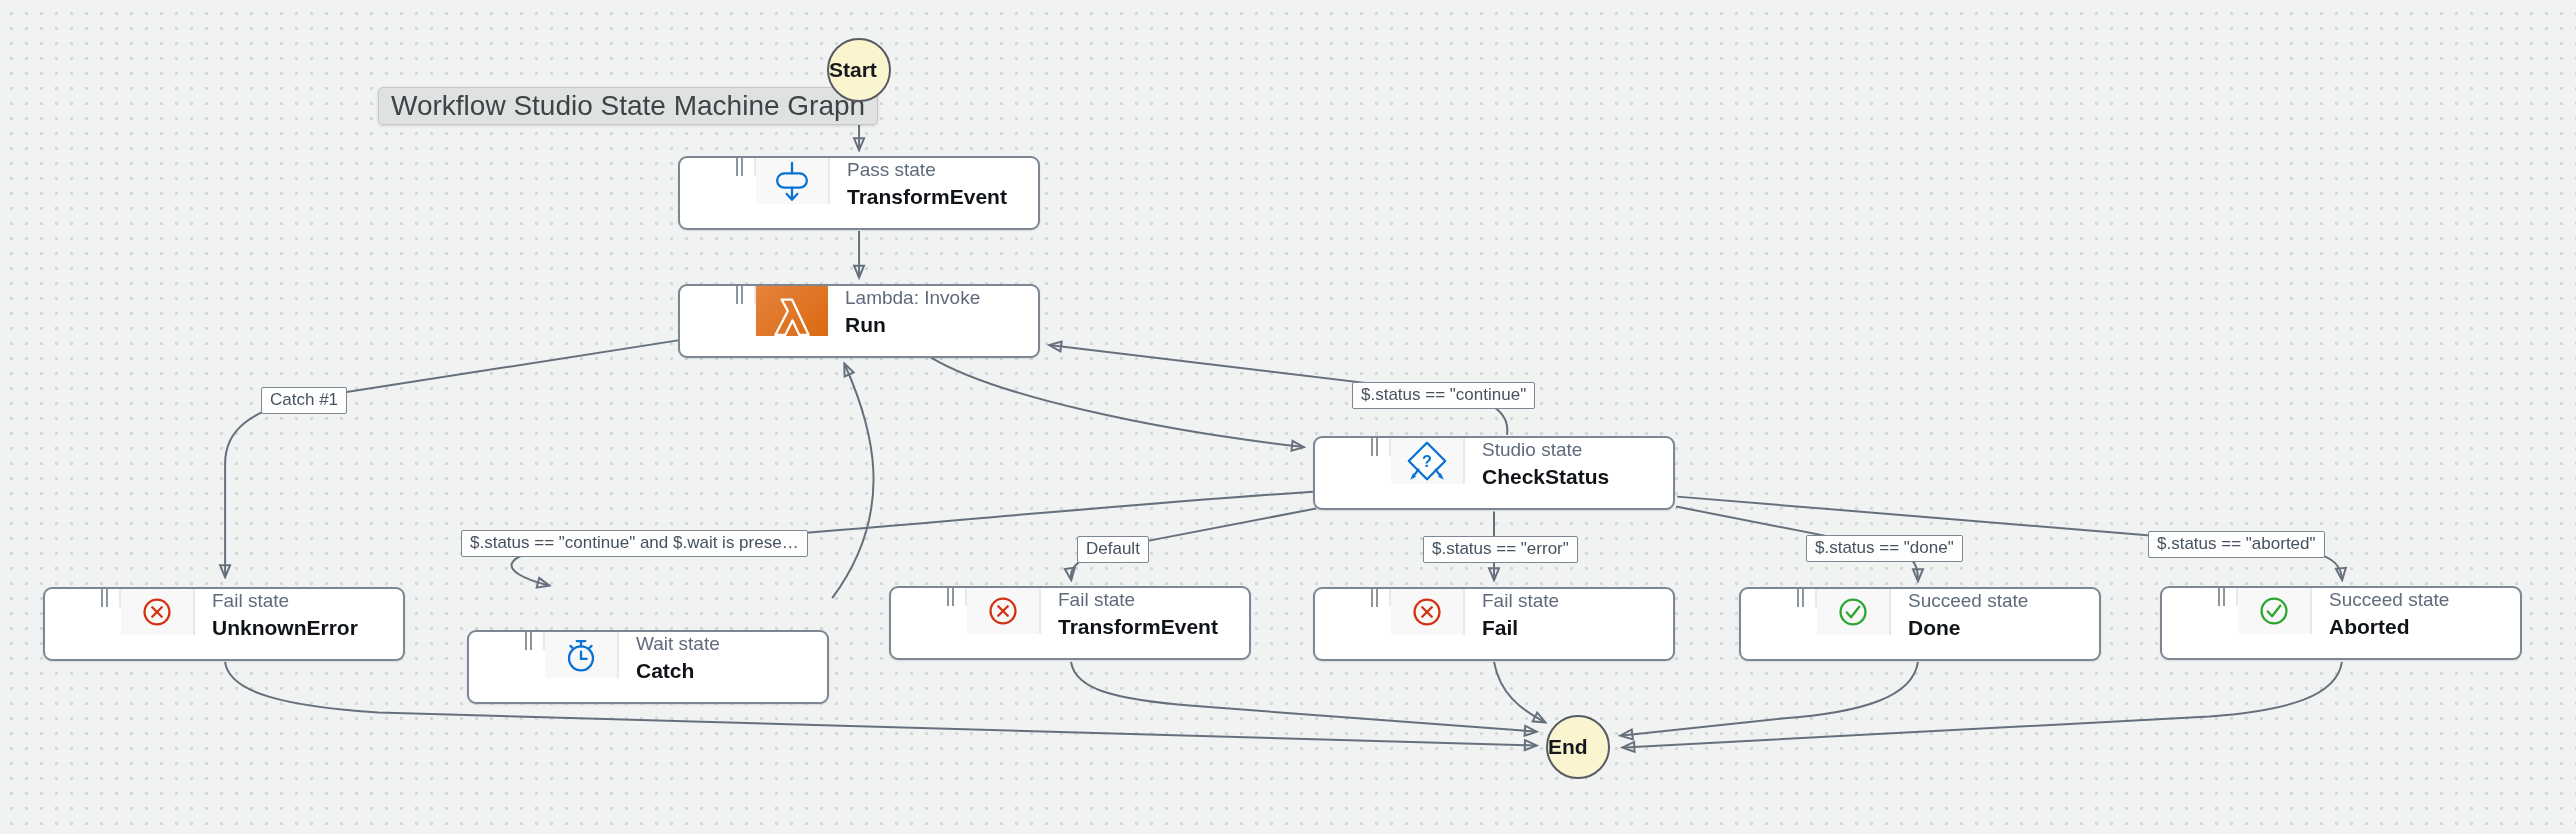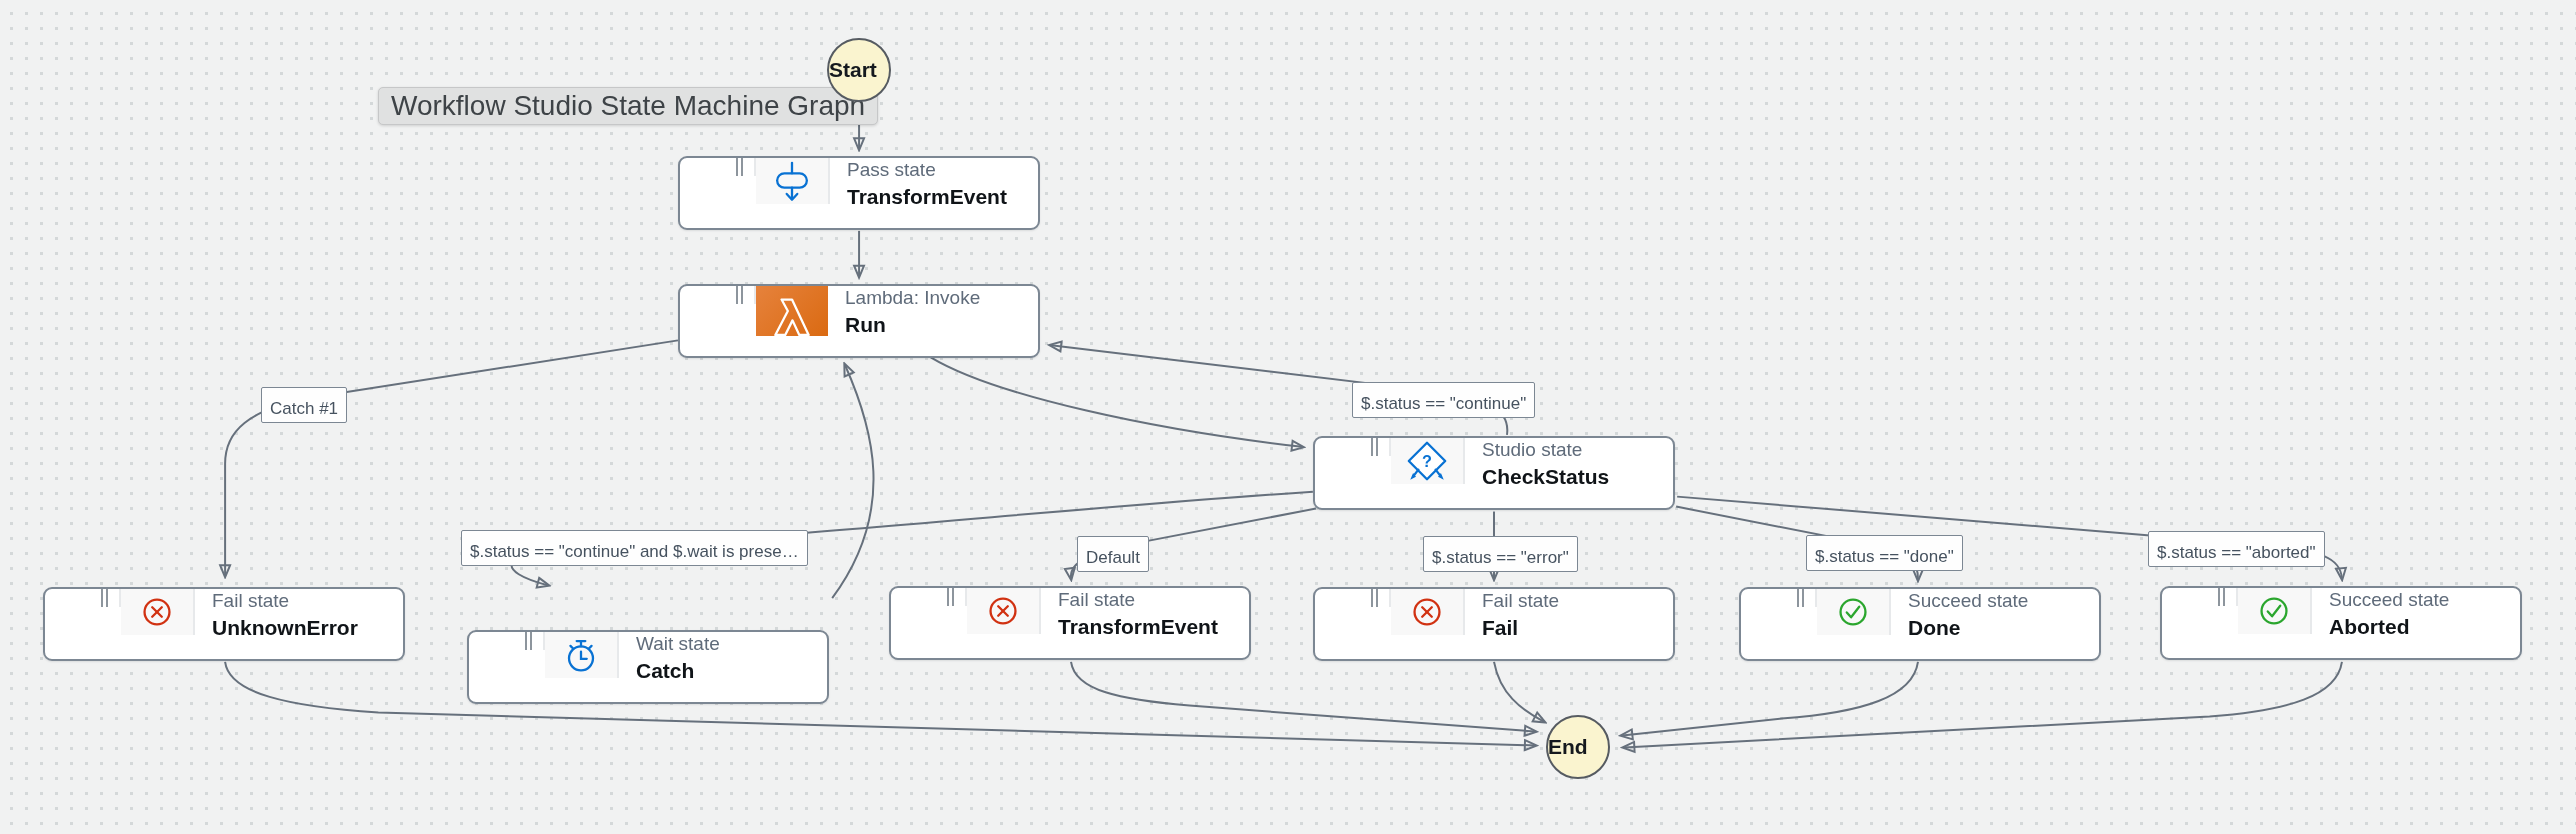--- a/index.html
+++ b/index.html
@@ -36,21 +36,21 @@
     background:#FAF4CF; border:2px solid #565B61; box-sizing:border-box;
     display:flex; align-items:center; justify-content:flex-start;
     font-size:21px; font-weight:600; color:#15191E;
   }
   #t-start{left:827px; top:38px;}
   #t-end{left:1546px; top:715px;}
 
   
   .chip{
     position:absolute; background:#FEFEFE; border:1.5px solid #7C8793; border-radius:2px;
-    font-size:17px; color:#46525F; padding:11px 8px 3px 8px; white-space:nowrap; line-height:20px;text-align:center;
+    font-size:17px; color:#46525F; padding:2px 8px 3px 8px; white-space:nowrap; line-height:20px;text-align:center;
   }
   
   .tooltip{
     position:absolute; left:378px; top:87px; height:36px; line-height:35px;
     background:#E0E1E1; border:1px solid #C6C7C8; border-radius:5px;
     padding:0 12px; font-size:28px; color:#3E4347; white-space:nowrap;
     box-shadow:0 1px 3px rgba(0,0,0,.15);
   }
 
   

